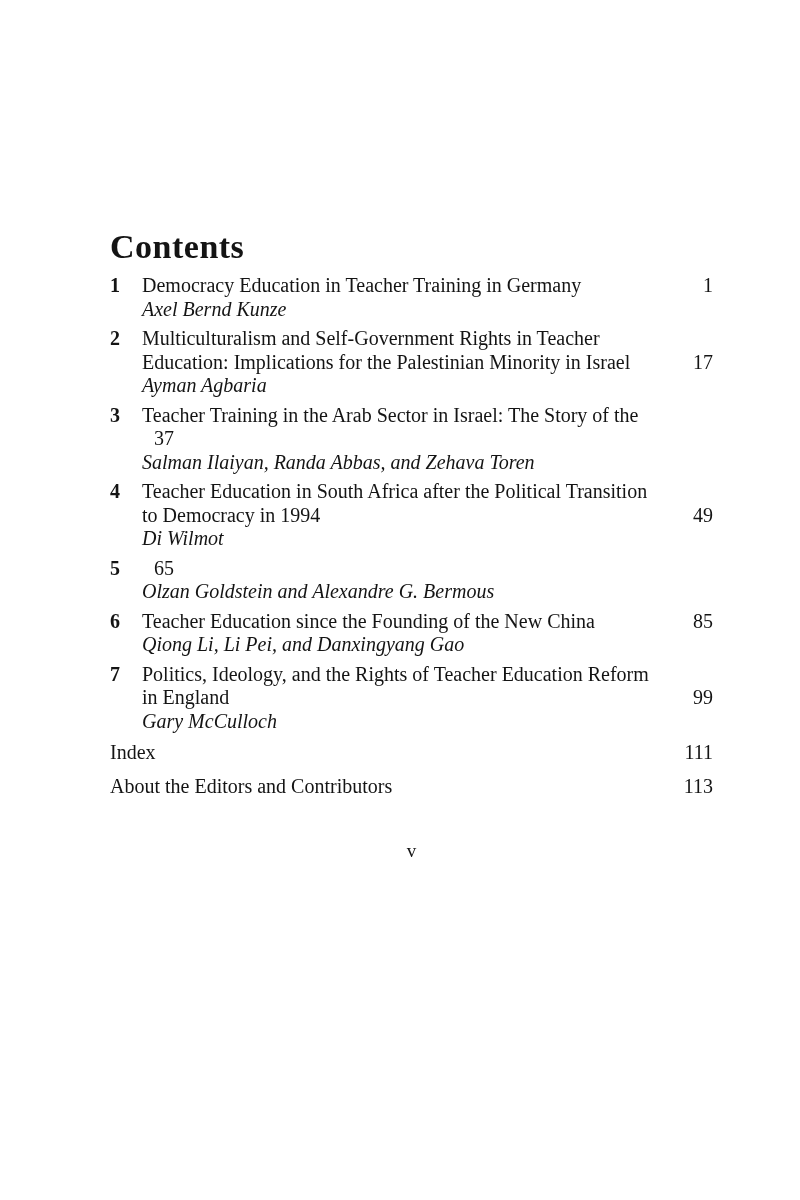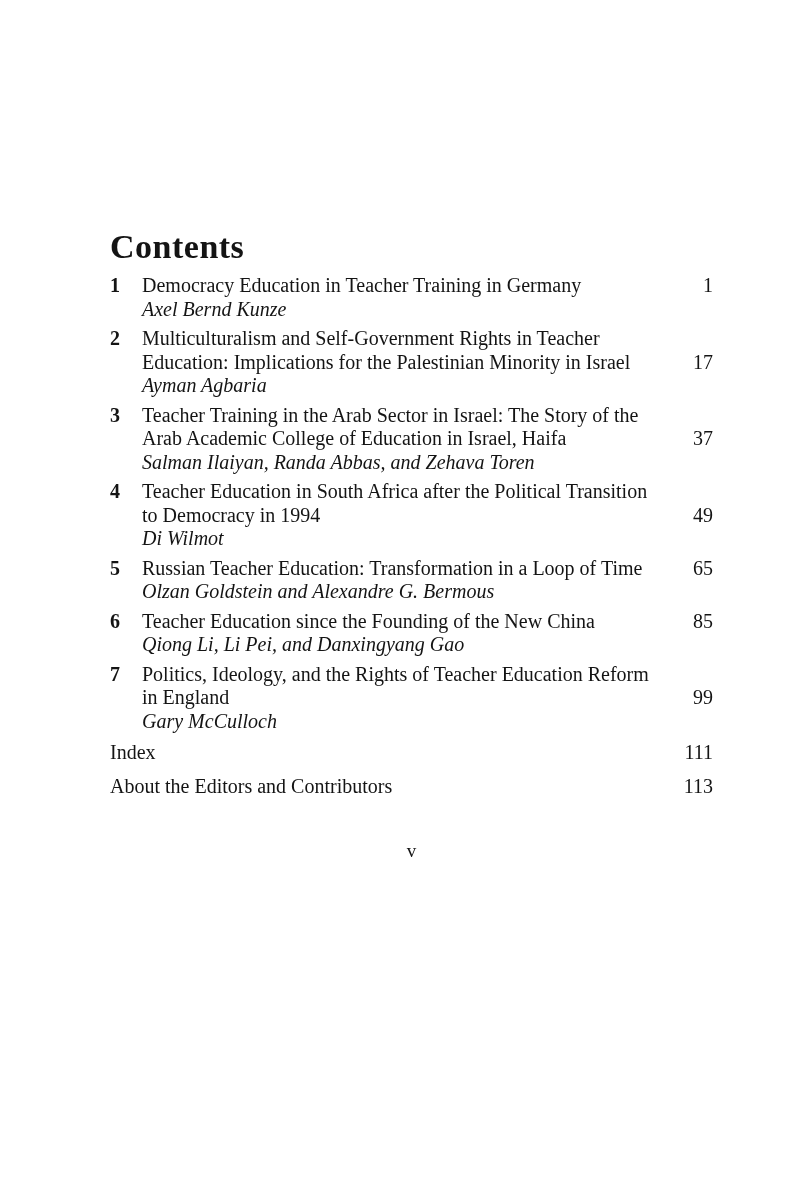--- a/index.html
+++ b/index.html
@@ -122,21 +122,20 @@
         </div>
       </div>
 
       <div class="chapter">
         <span class="ch-num">3</span>
         <div class="ch-body">
           <div class="ch-line">
             <span>Teacher Training in the Arab Sector in Israel: The Story of the</span>
           </div>
           <div class="ch-line">
-            <span>Arab Academic College of Education in Israel, Haifa</span>
             <span class="pagenum">37</span>
           </div>
           <div class="ch-author">Salman Ilaiyan, Randa Abbas, and Zehava Toren</div>
         </div>
       </div>
 
       <div class="chapter">
         <span class="ch-num">4</span>
         <div class="ch-body">
           <div class="ch-line">
@@ -147,21 +146,20 @@
             <span class="pagenum">49</span>
           </div>
           <div class="ch-author">Di Wilmot</div>
         </div>
       </div>
 
       <div class="chapter">
         <span class="ch-num">5</span>
         <div class="ch-body">
           <div class="ch-line">
-            <span>Russian Teacher Education: Transformation in a Loop of Time</span>
             <span class="pagenum">65</span>
           </div>
           <div class="ch-author">Olzan Goldstein and Alexandre G. Bermous</div>
         </div>
       </div>
 
       <div class="chapter">
         <span class="ch-num">6</span>
         <div class="ch-body">
           <div class="ch-line">

